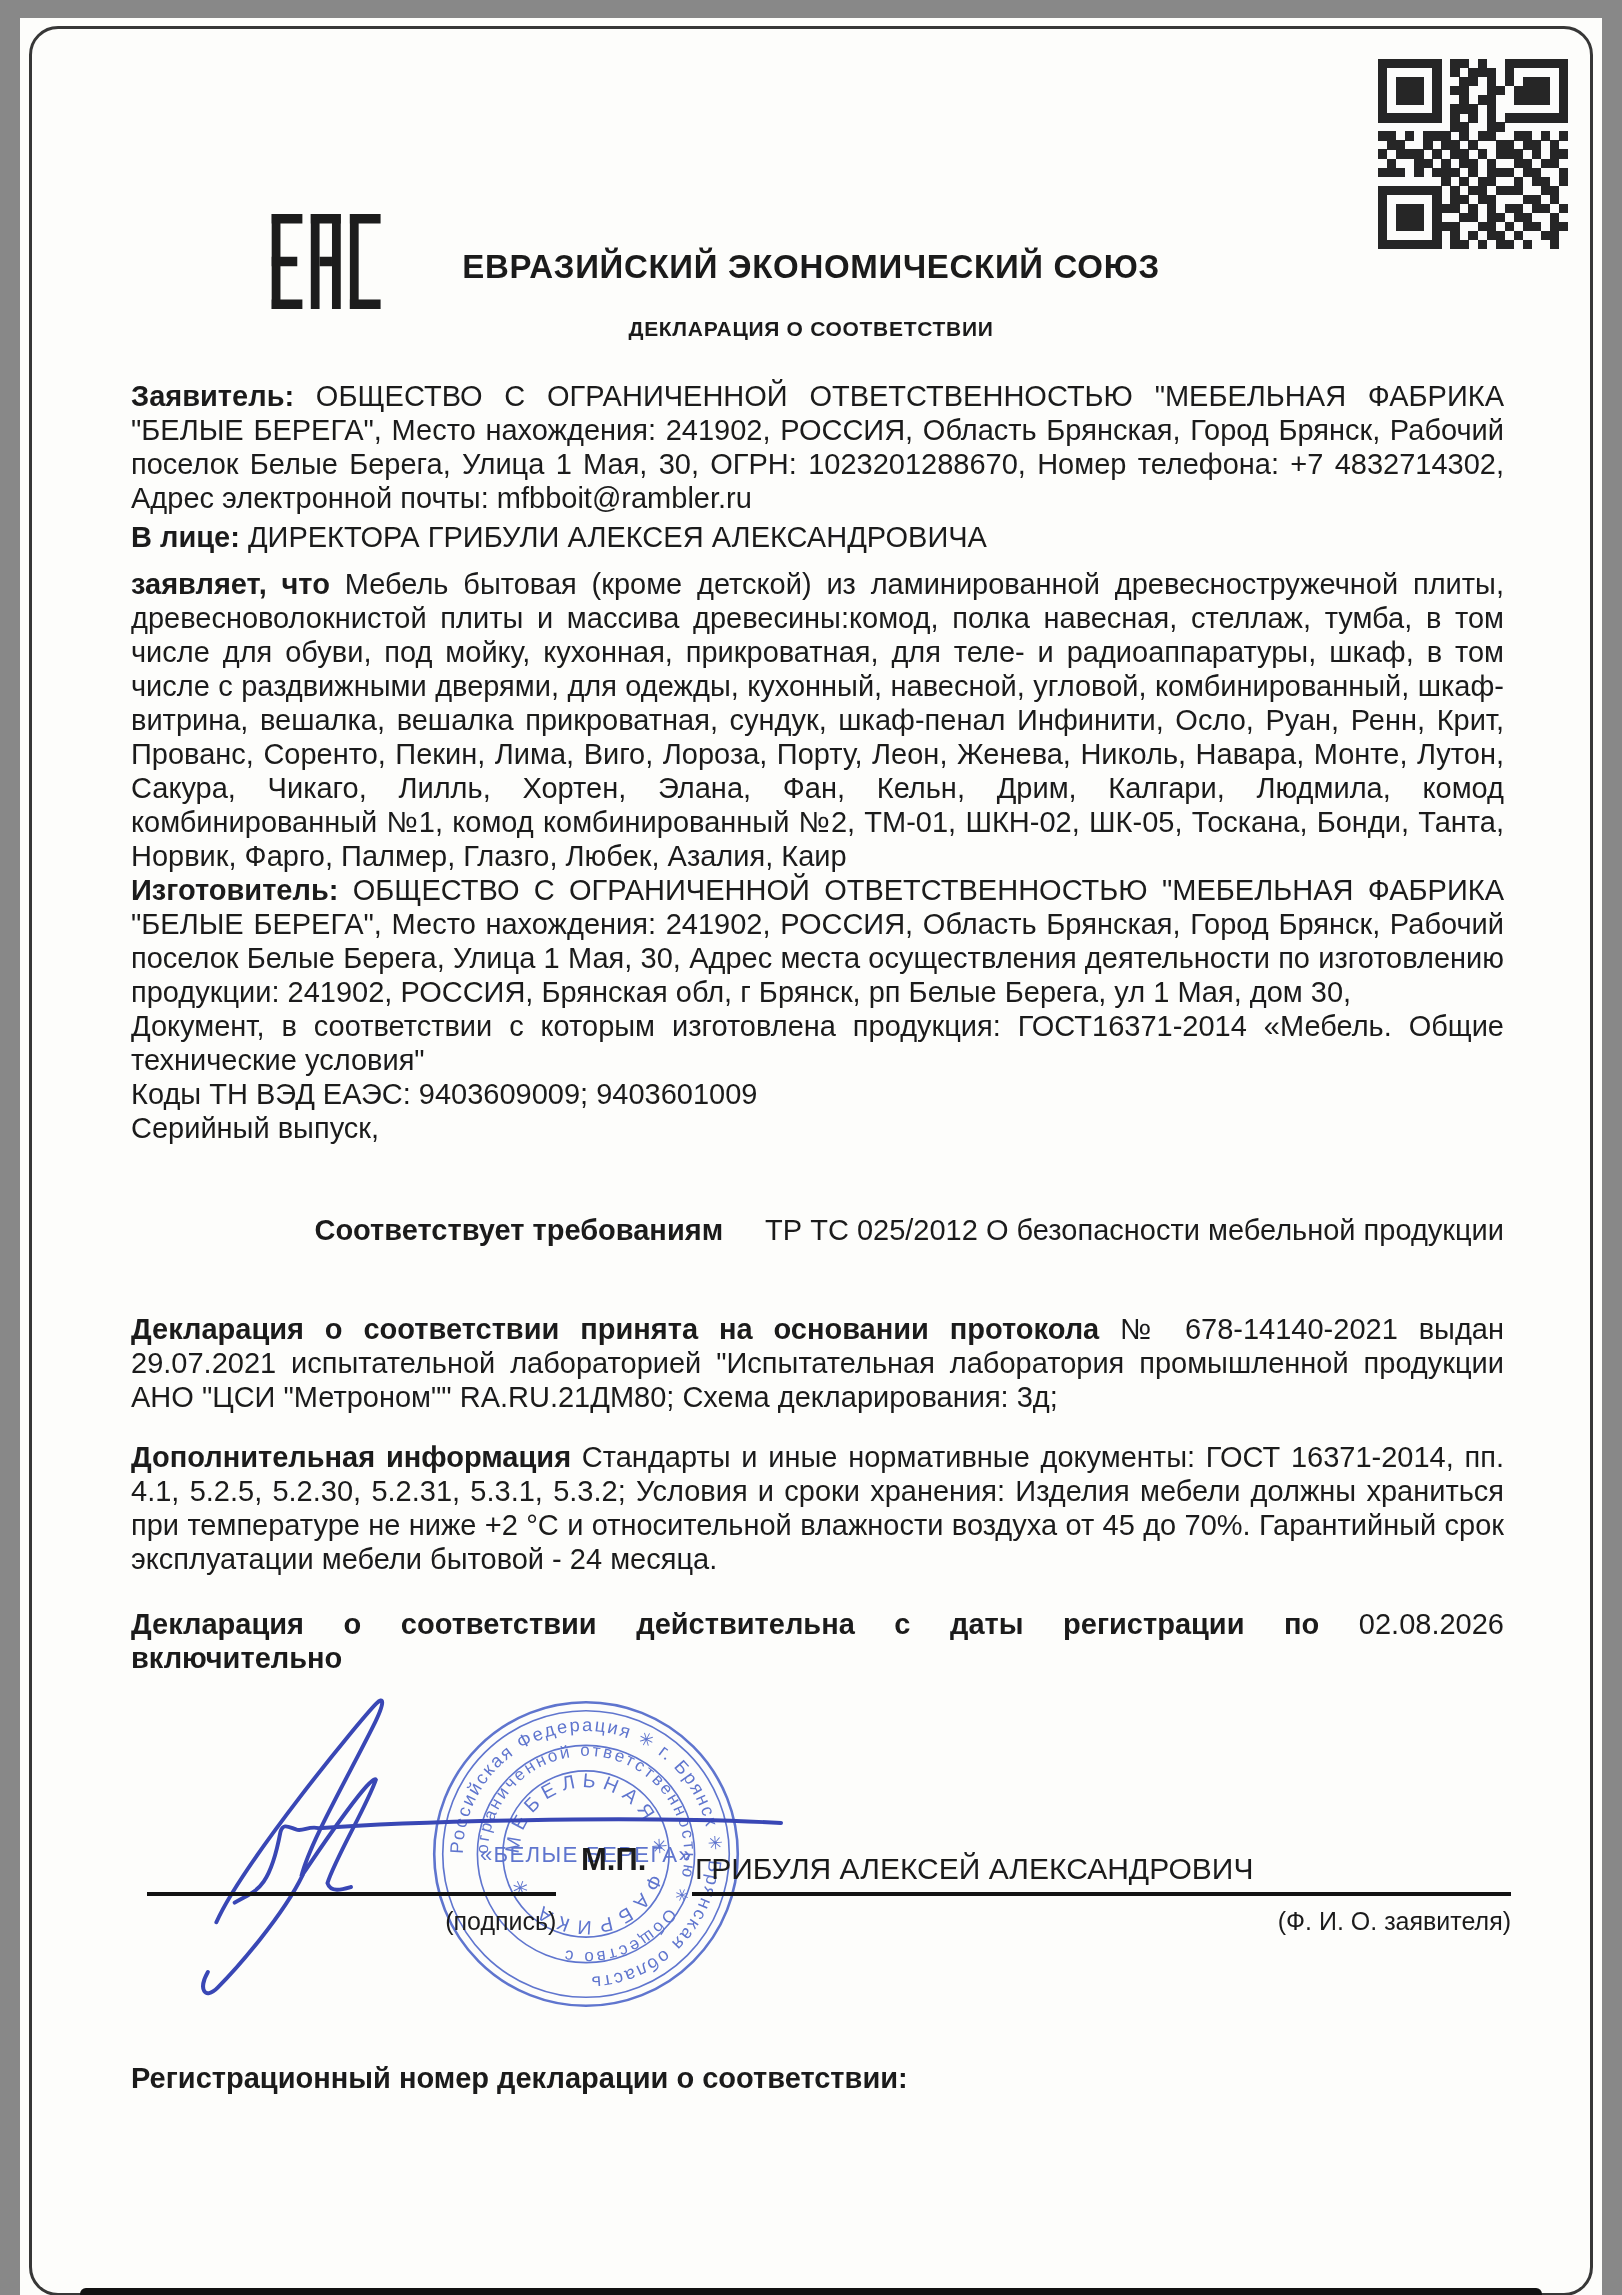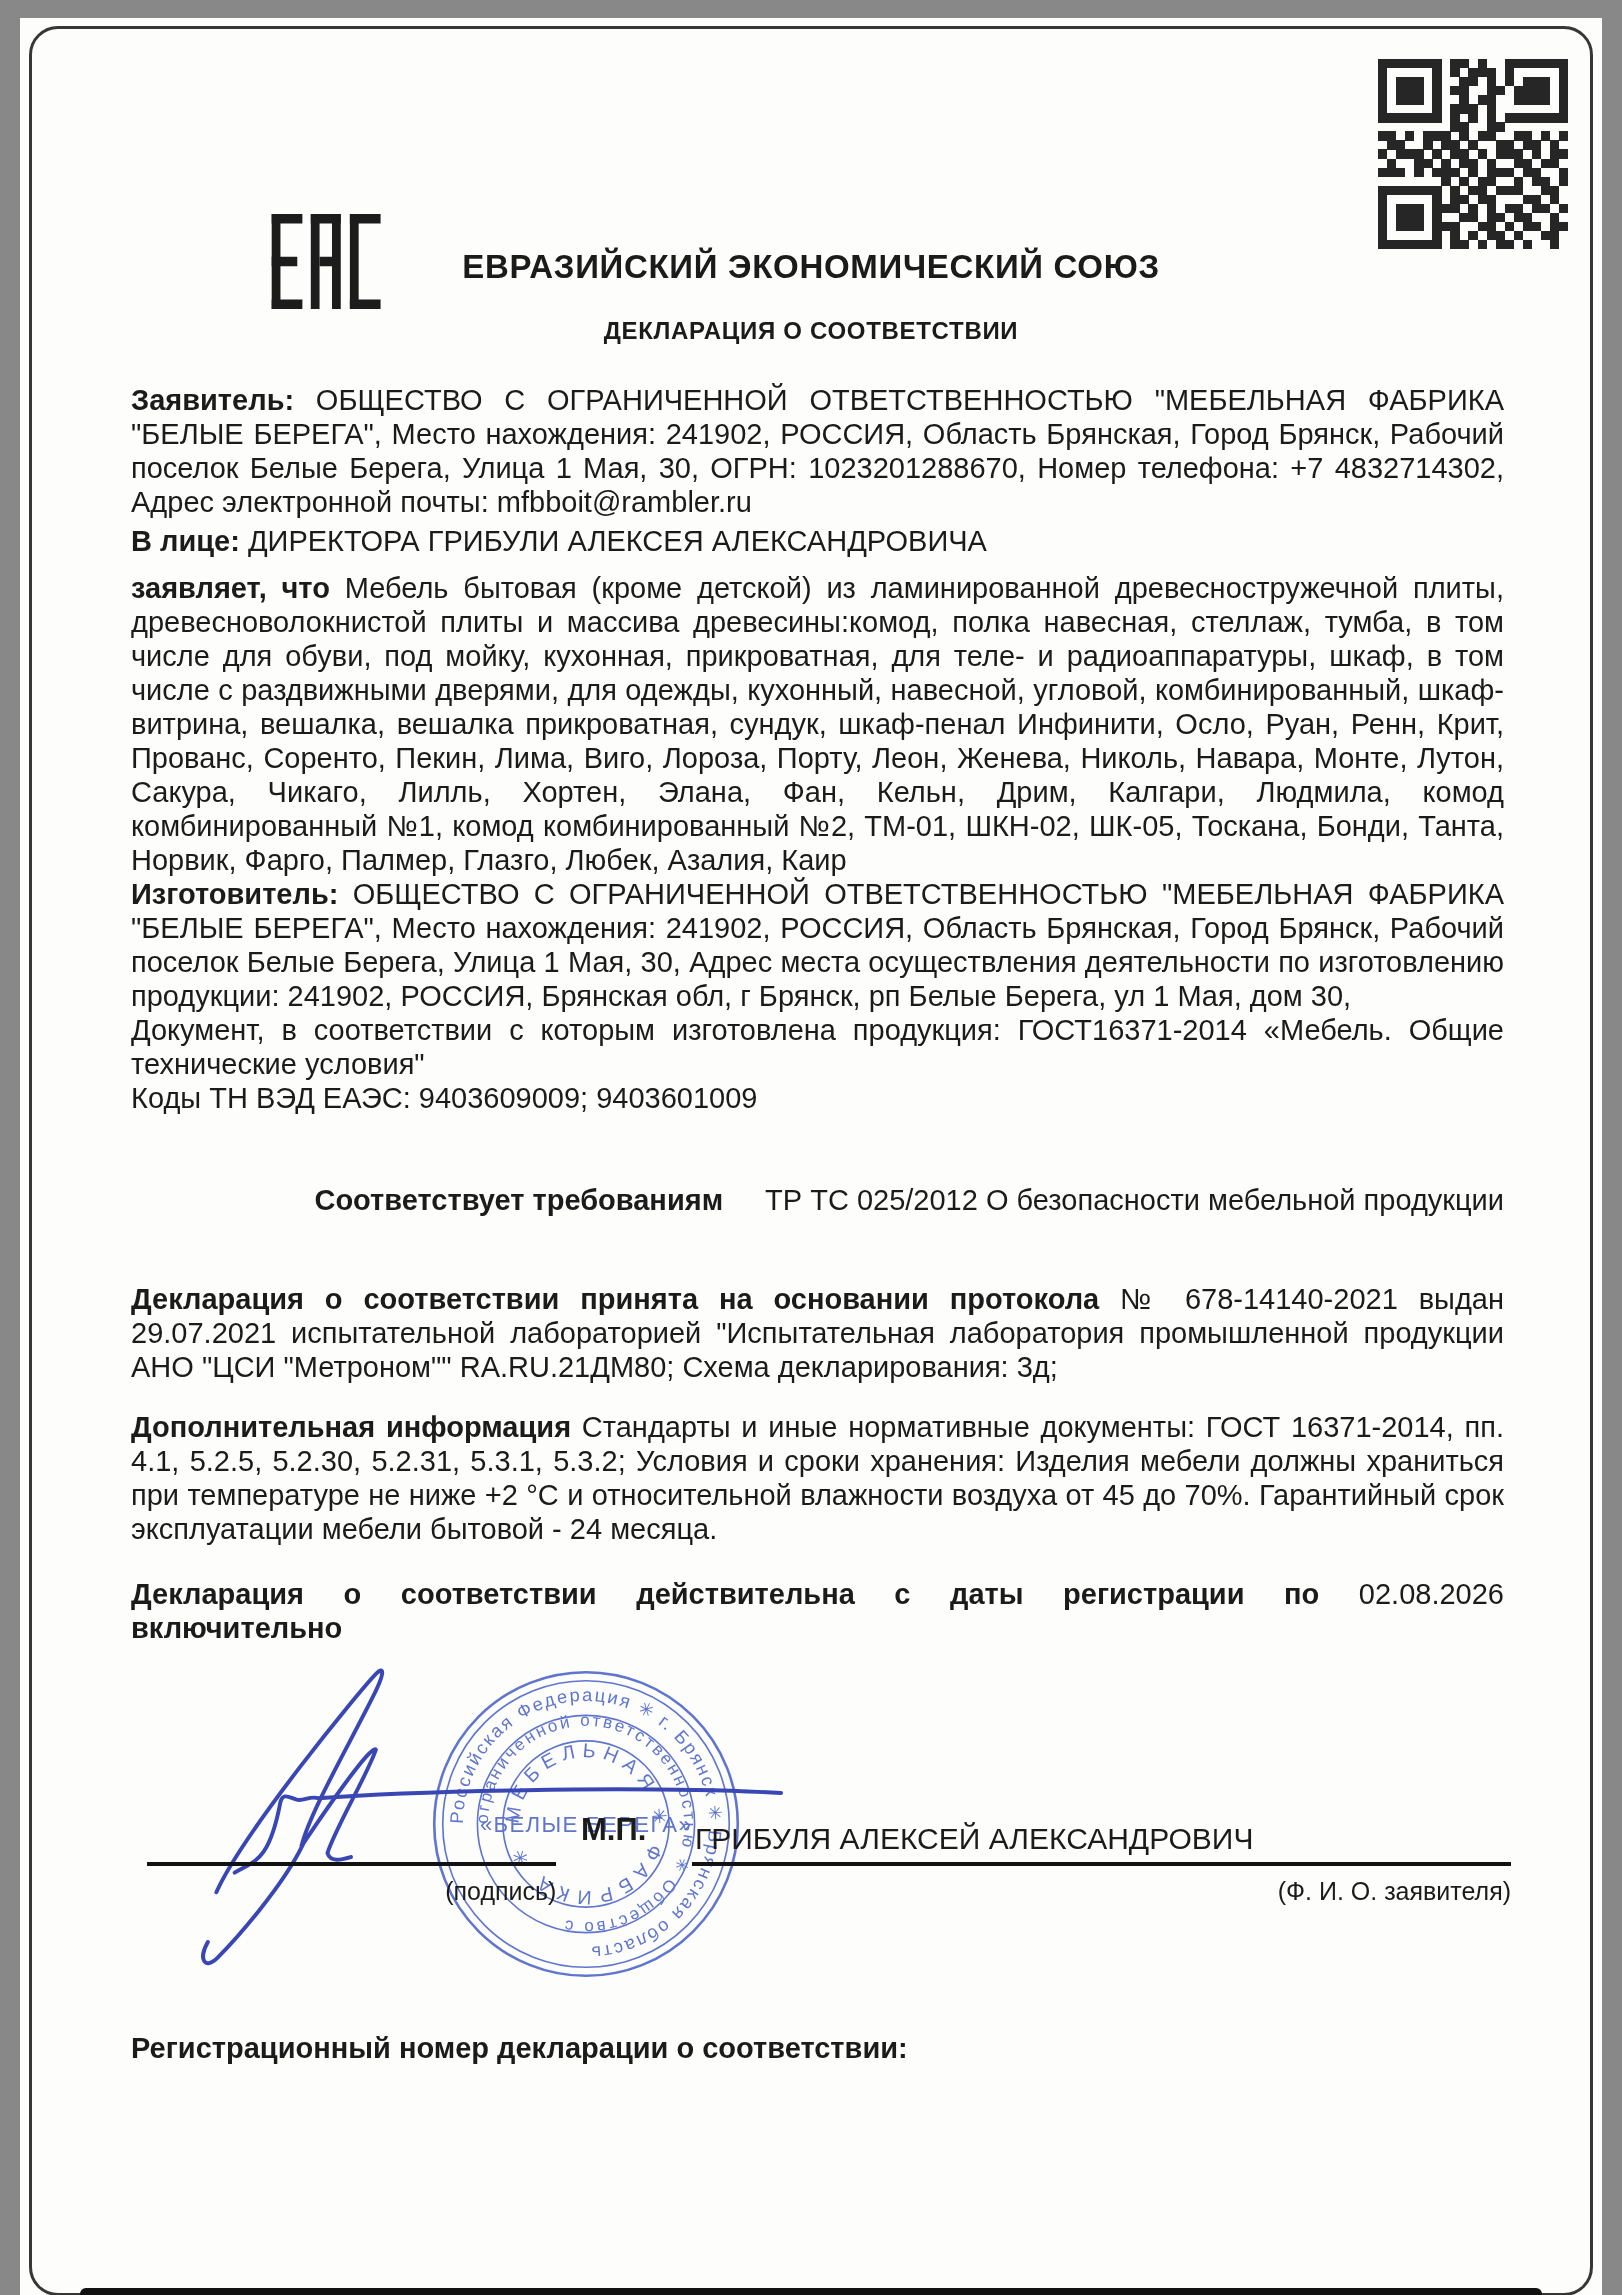--- a/index.html
+++ b/index.html
@@ -14,21 +14,21 @@
   }
   .bottom-band { position:absolute; left:60px; right:60px; bottom:13px; height:11.8px; background:#121212; border-radius:5.9px; }
 
   .eac-logo { position:absolute; left:251px; top:196px; width:111px; height:95px; }
   .eac-logo path, .eac-logo rect { fill:#1c1c1c; }
 
   .qr { position:absolute; left:1358px; top:41px; width:190px; height:190px; }
   .qr rect { fill:#262626; shape-rendering:crispEdges; }
 
   .title-1 { margin:0; padding-top:230px; text-align:center; font-size:33px; font-weight:bold; letter-spacing:0.7px; }
-  .title-2 { margin:0; padding-top:31px; text-align:center; font-size:24px; font-weight:bold; letter-spacing:0.7px; }
+  .title-2 { margin:0; padding-top:31px; text-align:center; font-size:21px; font-weight:bold; letter-spacing:0.7px; }
 
   .content { margin:38px 98px 0 111px; font-size:29px; line-height:34px; text-align:justify; }
   .content p { margin:0; }
   b, .b { font-weight:bold; }
   .p-person { margin-top:5.2px !important; }
   .p-declares { margin-top:13px !important; }
   .p-conform { margin-top:68px !important; text-align:right; }
   .p-conform .val { margin-left:42px; }
   .p-basis { margin-top:65px !important; }
   .p-add { margin-top:26px !important; }
@@ -336,20 +336,21 @@
   <h1 class="title-1">ЕВРАЗИЙСКИЙ ЭКОНОМИЧЕСКИЙ СОЮЗ</h1>
   <h2 class="title-2">ДЕКЛАРАЦИЯ О СООТВЕТСТВИИ</h2>
 
   <div class="content">
     <p><b>Заявитель:</b> <span>ОБЩЕСТВО С ОГРАНИЧЕННОЙ ОТВЕТСТВЕННОСТЬЮ "МЕБЕЛЬНАЯ ФАБРИКА "БЕЛЫЕ БЕРЕГА", Место нахождения: 241902, РОССИЯ, Область Брянская, Город Брянск, Рабочий поселок Белые Берега, Улица 1 Мая, 30, ОГРН: 1023201288670, Номер телефона: +7 4832714302, Адрес электронной почты: mfbboit@rambler.ru</span></p>
     <p class="p-person"><b>В лице:</b> <span>ДИРЕКТОРА ГРИБУЛИ АЛЕКСЕЯ АЛЕКСАНДРОВИЧА</span></p>
     <p class="p-declares"><b>заявляет, что</b> <span>Мебель бытовая (кроме детской) из ламинированной древесностружечной плиты, древесноволокнистой плиты и массива древесины:комод, полка навесная, стеллаж, тумба, в том числе для обуви, под мойку, кухонная, прикроватная, для теле- и радиоаппаратуры, шкаф, в том числе с раздвижными дверями, для одежды, кухонный, навесной, угловой, комбинированный, шкаф-витрина, вешалка, вешалка прикроватная, сундук, шкаф-пенал Инфинити, Осло, Руан, Ренн, Крит, Прованс, Соренто, Пекин, Лима, Виго, Лороза, Порту, Леон, Женева, Николь, Навара, Монте, Лутон, Сакура, Чикаго, Лилль, Хортен, Элана, Фан, Кельн, Дрим, Калгари, Людмила, комод комбинированный №1, комод комбинированный №2, ТМ-01, ШКН-02, ШК-05, Тоскана, Бонди, Танта, Норвик, Фарго, Палмер, Глазго, Любек, Азалия, Каир</span></p>
     <p><b>Изготовитель:</b> <span>ОБЩЕСТВО С ОГРАНИЧЕННОЙ ОТВЕТСТВЕННОСТЬЮ "МЕБЕЛЬНАЯ ФАБРИКА "БЕЛЫЕ БЕРЕГА", Место нахождения: 241902, РОССИЯ, Область Брянская, Город Брянск, Рабочий поселок Белые Берега, Улица 1 Мая, 30, Адрес места осуществления деятельности по изготовлению продукции: 241902, РОССИЯ, Брянская обл, г Брянск, рп Белые Берега, ул 1 Мая, дом 30,</span></p>
     <p>Документ, в соответствии с которым изготовлена продукция: ГОСТ16371-2014 «Мебель. Общие технические условия"</p>
     <p>Коды ТН ВЭД ЕАЭС: 9403609009; 9403601009</p>
+    <p>Серийный выпуск,</p>
 
     <p class="p-conform"><b>Соответствует требованиям</b><span class="val">ТР ТС 025/2012 О безопасности мебельной продукции</span></p>
 
     <p class="p-basis"><b>Декларация о соответствии принята на основании протокола</b> <span>№ 678-14140-2021 выдан 29.07.2021 испытательной лабораторией "Испытательная лаборатория промышленной продукции АНО "ЦСИ "Метроном"" RA.RU.21ДМ80; Схема декларирования: 3д;</span></p>
 
     <p class="p-add"><b>Дополнительная информация</b> <span>Стандарты и иные нормативные документы: ГОСТ 16371-2014, пп. 4.1, 5.2.5, 5.2.30, 5.2.31, 5.3.1, 5.3.2; Условия и сроки хранения: Изделия мебели должны храниться при температуре не ниже +2 °С и относительной влажности воздуха от 45 до 70%. Гарантийный срок эксплуатации мебели бытовой - 24 месяца.</span></p>
 
     <div class="validity">
       <div class="validity-l1"><span>Декларация о соответствии действительна с даты регистрации по</span> <span class="date">02.08.2026</span></div>
       <div class="validity-l2">включительно</div>

